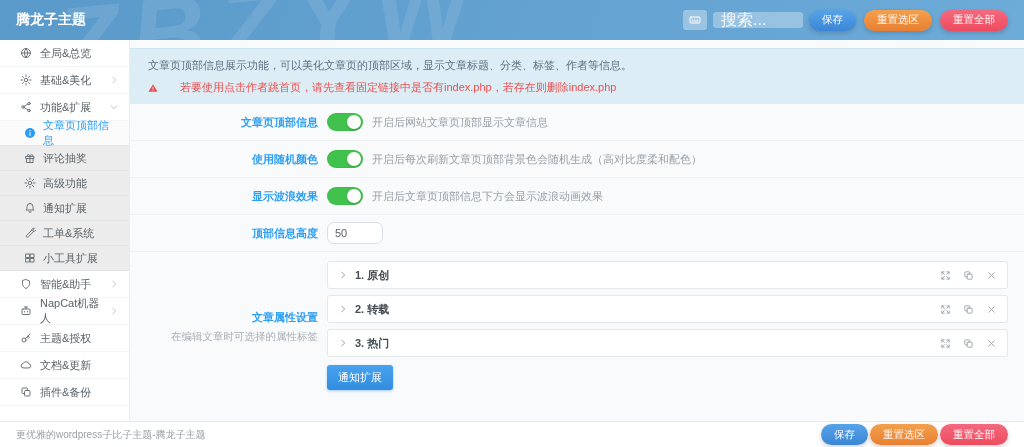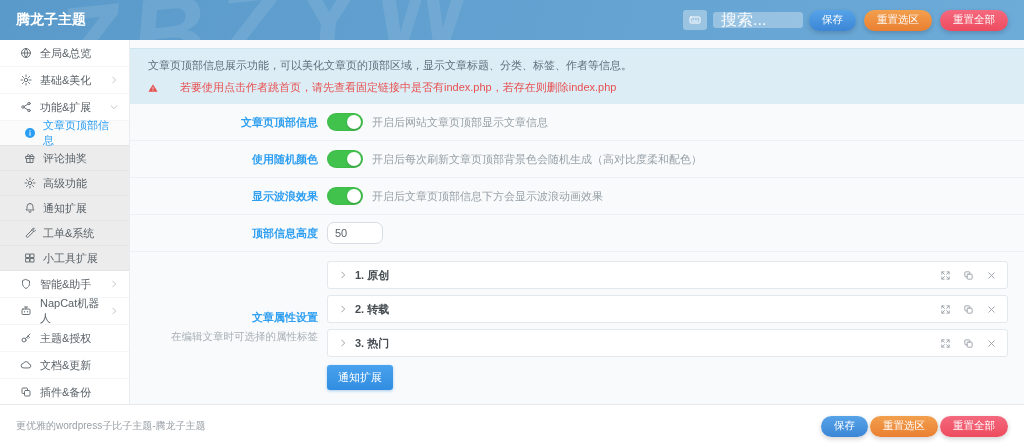--- a/index.html
+++ b/index.html
@@ -71,21 +71,21 @@
     border:1px solid #e3e8ec; border-radius:3px; padding:0 10px; margin-bottom:6px; cursor:pointer; }
   .attr-card .chev { color:#878d93; }
   .card-title { font-size:11px; font-weight:bold; color:#454c52; margin-left:7px; }
   .card-actions { margin-left:auto; display:flex; align-items:center; gap:12px; color:#9aa1a8; }
   .card-actions .ic { cursor:pointer; }
   .add-btn { margin-top:2px; border:none; border-radius:3px; color:#fff; font-size:11px;
     padding:5px 11px; background:linear-gradient(180deg,#49a2ee,#318de0); cursor:pointer;
     box-shadow:0 1px 3px rgba(49,141,224,.4); }
 
   
-  .footer { height:43px; flex:none; background:#fff; border-top:1px solid #e7eaed;
+  .footer { height:26px; flex:none; background:#fff; border-top:1px solid #e7eaed;
     display:flex; align-items:center; padding:0 16px; }
   .footer-text { font-size:10px; color:#9aa0a6; margin-right:auto; }
 
   
   .ic { width:12px; height:12px; flex:none; fill:none; stroke:currentColor; stroke-width:2;
     stroke-linecap:round; stroke-linejoin:round; }
   .ic.small { width:10px; height:10px; }
   .ic.act { width:11px; height:11px; }
   .fill { fill:currentColor; stroke:none; }
 </style>

